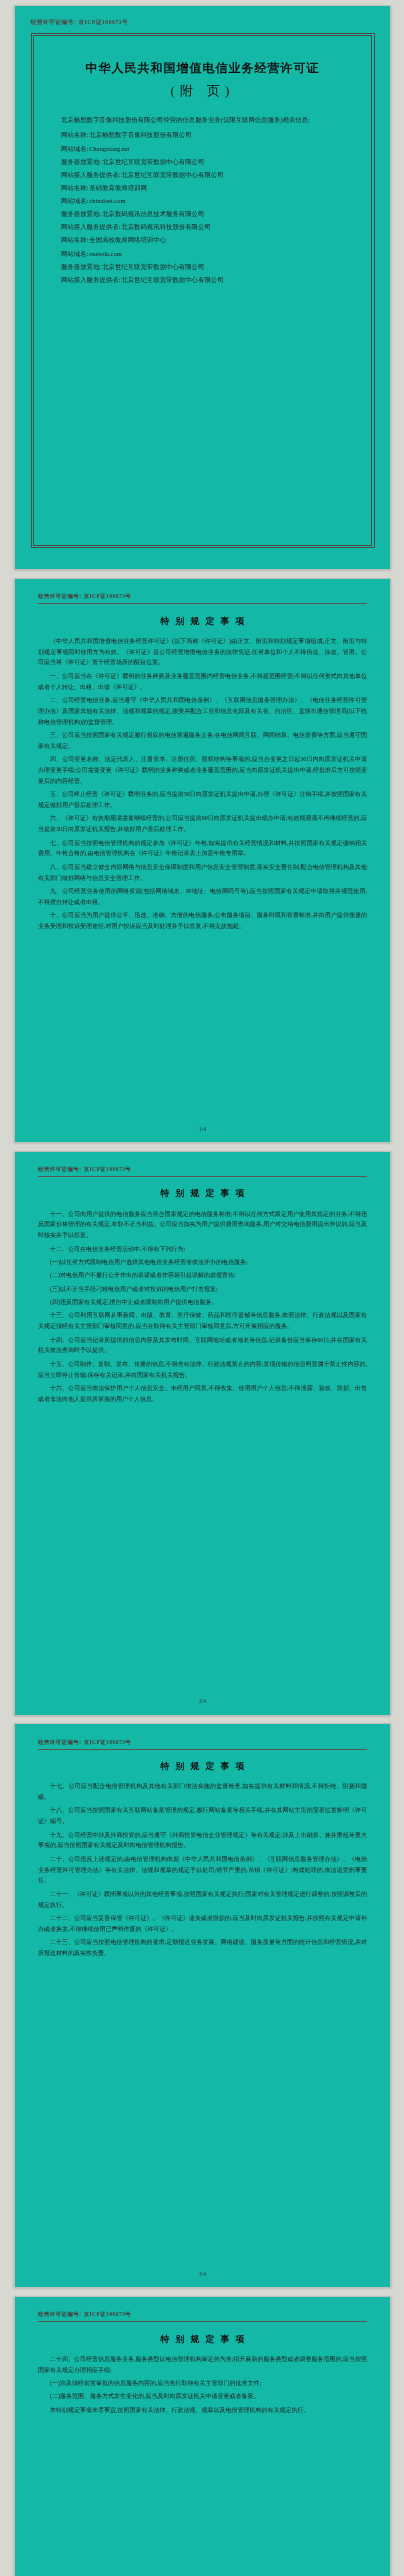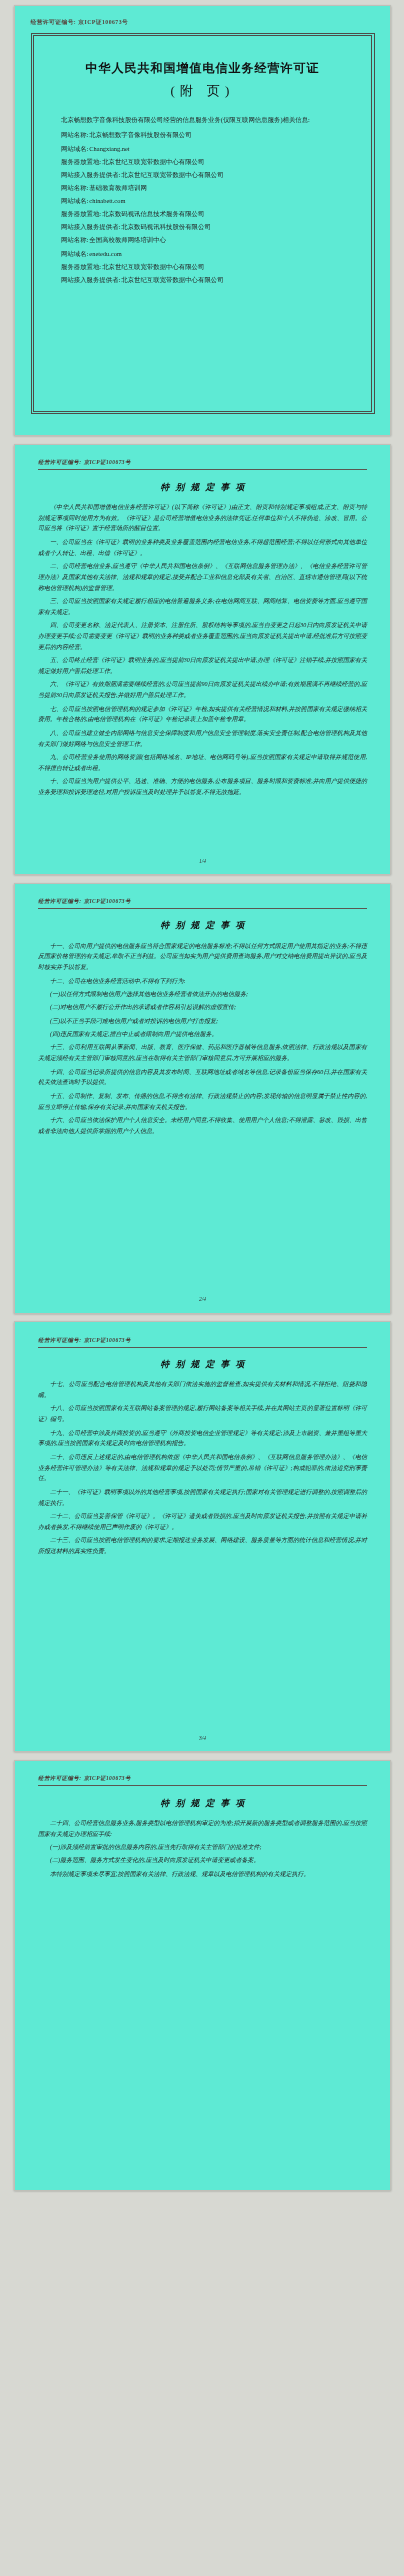--- a/index.html
+++ b/index.html
@@ -14,22 +14,22 @@
     min-height: 2873px;
     box-sizing: border-box;
     padding: 5.2px 0 7.2px;
     display: flex;
     flex-direction: column;
     align-items: center;
     gap: 7.7px;
   }
   .page {
     width: 377px;
-    height: 431px;
-    background: #5eead4;
+    height: 565px;
+    background: #14b8a6;
     border: 0.5px solid #bfbfb8;
     box-shadow: 0 0.5px 2.1px rgba(0,0,0,.28);
     box-sizing: border-box;
     position: relative;
     overflow: hidden;
   }
 
   
   .cert { padding: 12.4px 15.5px 17.5px; }
   .cert-header {
@@ -76,21 +76,21 @@
   }
   .cert-line {
     font-size: 6.4px;
     line-height: 2.05;
     color: #222;
     text-align: justify;
   }
   .cert-line .lbl { margin-right: 1px; }
 
   
-  .prov { padding: 14.4px 23px 0; font-style: italic; }
+  .prov { padding: 14.4px 23px 0; }
   .prov-header {
     font-size: 5.4px;
     font-weight: bold;
     color: #4a3a34;
     letter-spacing: 0.5px;
     padding-bottom: 3.1px;
     border-bottom: 0.5px solid #5b5650;
   }
   .prov-header .num { margin-left: 2.1px; }
   .prov-title {

